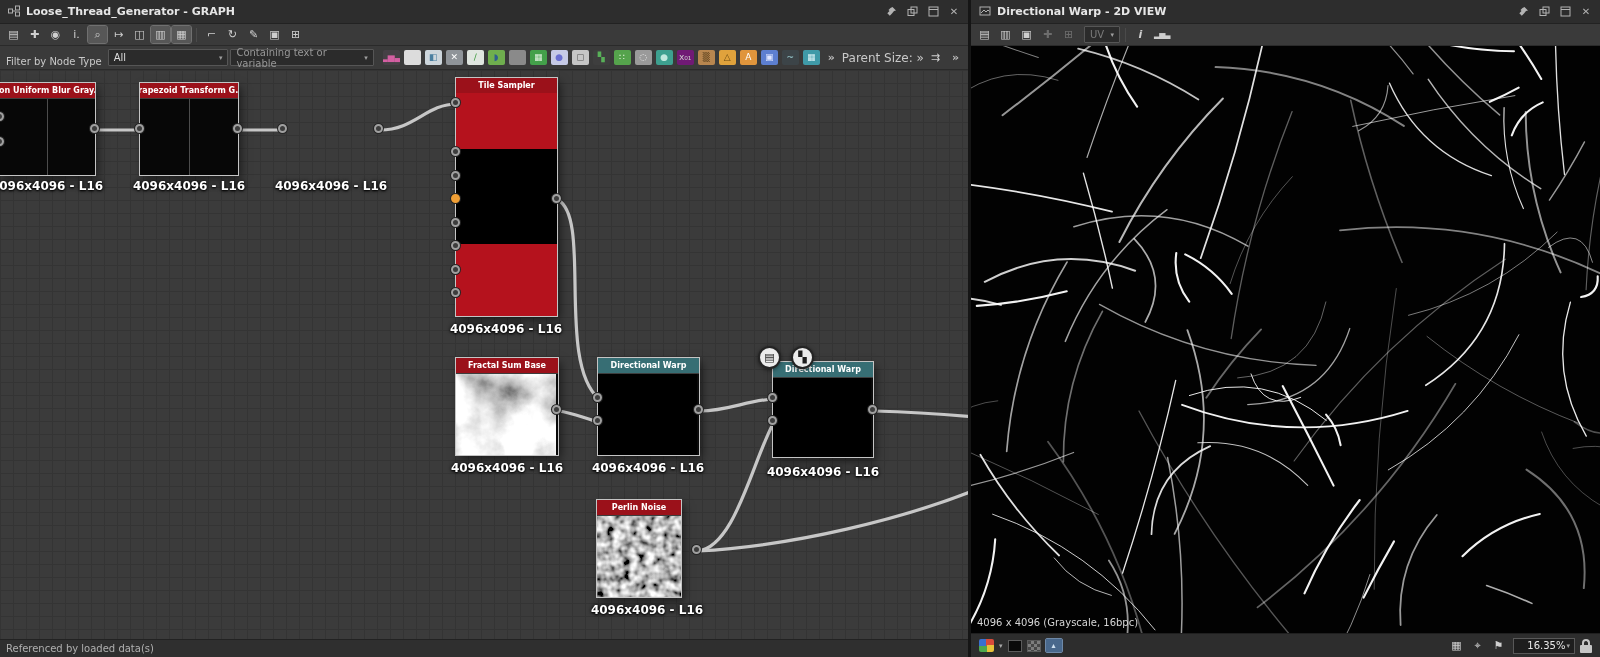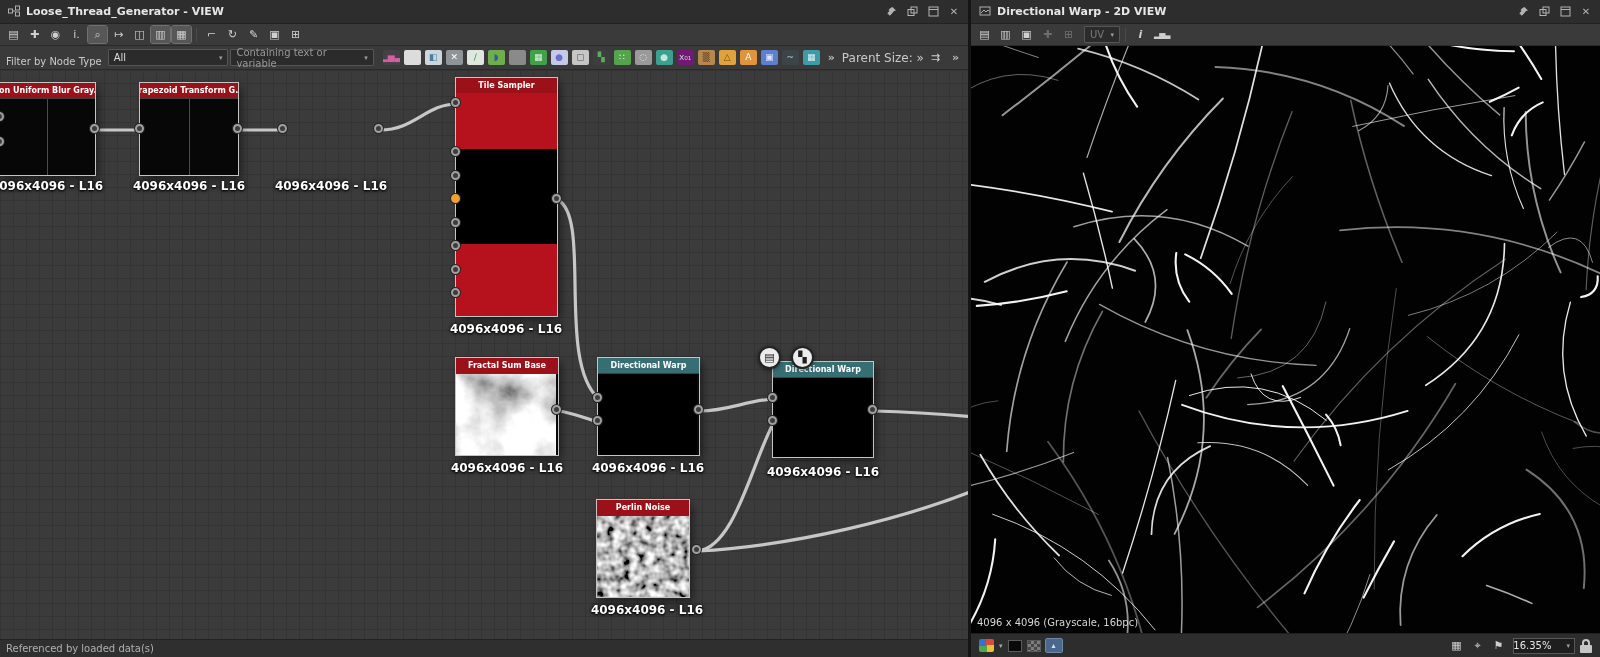--- a/index.html
+++ b/index.html
@@ -68,21 +68,21 @@
   .view-info{position:absolute;left:6px;bottom:5px;z-index:3;font-size:10px;color:#d6d6d6}
 
   .bottombar{height:24px;flex:0 0 auto;background:#2d2d2d;border-top:1px solid #1f1f1f;display:flex;align-items:center;gap:5px;padding:0 8px}
   .mat-icon{width:15px;height:13px;border-radius:2px;background:conic-gradient(#d84a3a 0 25%,#e8c23a 0 50%,#4ea84e 0 75%,#3a6fd0 0)}
   .mini-caret{font-size:7px;color:#a9a9a9}
   .swatch{width:14px;height:12px;border:1px solid #5b5b5b}
   .swatch.black{background:#0a0a0a}
   .swatch.checker{background:repeating-conic-gradient(#7d7d7d 0 25%,#474747 0 50%);background-size:6px 6px}
   .photo-icon{width:16px;height:13px;background:#49688c;color:#cfe0f0;font-size:8px;display:flex;align-items:center;justify-content:center;outline:1px solid #6e89a8;border-radius:1px}
   .spacer{flex:1}
-  .zoombox{width:62px;height:16px;background:#1e1e1e;border:1px solid #585858;display:flex;align-items:center;justify-content:flex-end;gap:15px;padding:0 4px;font-size:10px;color:#e8e8e8}
+  .zoombox{width:62px;height:16px;background:#1e1e1e;border:1px solid #585858;display:flex;align-items:center;justify-content:flex-end;gap:1px;padding:0 4px;font-size:10px;color:#e8e8e8}
   .zoombox .caret{font-size:7px;color:#9f9f9f}
   .lock-icon{position:relative;width:12px;height:14px;display:inline-block}
   .shackle{position:absolute;top:0;left:2px;width:8px;height:7px;border:2px solid #c6c6c6;border-bottom:none;border-radius:4px 4px 0 0}
   .lock-body{position:absolute;bottom:0;left:0;width:12px;height:8px;background:#c6c6c6;border-radius:1px}
 </style>
 </head>
 <body>
 
 <svg width="0" height="0" style="position:absolute" aria-hidden="true">
   <defs>
@@ -125,21 +125,21 @@
 
     <header class="pane-header">
       <span class="pane-icon">
         <svg width="12" height="12">
             <rect x="0.5" y="4" width="4" height="4" fill="none" stroke="#b0b0b0"></rect>
             <rect x="7.5" y="1" width="4" height="4" fill="none" stroke="#b0b0b0"></rect>
             <rect x="7.5" y="7" width="4" height="4" fill="none" stroke="#b0b0b0"></rect>
             <path d="M4.5 6h3" stroke="#b0b0b0"></path>
           </svg>
       </span>
-      <span class="pane-title">Loose_Thread_Generator - VIEW</span>
+      <span class="pane-title">Loose_Thread_Generator - GRAPH</span>
       <span class="win-icons">
         <span class="win-btn">
             <svg width="11" height="11">
               <path d="M6.5 1l3.5 3.5-2 .5L6 7.5 3.8 9.7 1.3 7.2 3.5 5l-1-1 2-2z" fill="#b3b3b3"></path>
             </svg>
           </span>
         <span class="win-btn">
             <svg width="11" height="11">
               <rect x="1" y="3.5" width="6" height="6" fill="none" stroke="#b3b3b3"></rect>
               <rect x="4" y="1" width="6" height="6" fill="none" stroke="#b3b3b3"></rect>
@@ -295,21 +295,21 @@
             <span>Directional Warp</span>
           </div>
         <div class="node-body">
             <svg width="98" height="79" preserveAspectRatio="none">
               <rect width="98" height="79" fill="#000" filter="url(#f-speckle)"></rect>
             </svg>
           </div>
       </div>
       <div class="size-label" style="left:823px;top:395px">4096x4096 - L16</div>
 
-      <div class="node" style="left:597px;top:430px;width:92px;height:97px">
+      <div class="node" style="left:597px;top:430px;width:84px;height:97px">
         <div class="node-header red">
             <span>Perlin Noise</span>
           </div>
         <div class="node-body">
             <svg width="98" height="81" preserveAspectRatio="none">
               <rect width="98" height="81" fill="#777" filter="url(#f-perlin)"></rect>
             </svg>
           </div>
       </div>
       <div class="size-label" style="left:647px;top:533px">4096x4096 - L16</div>

